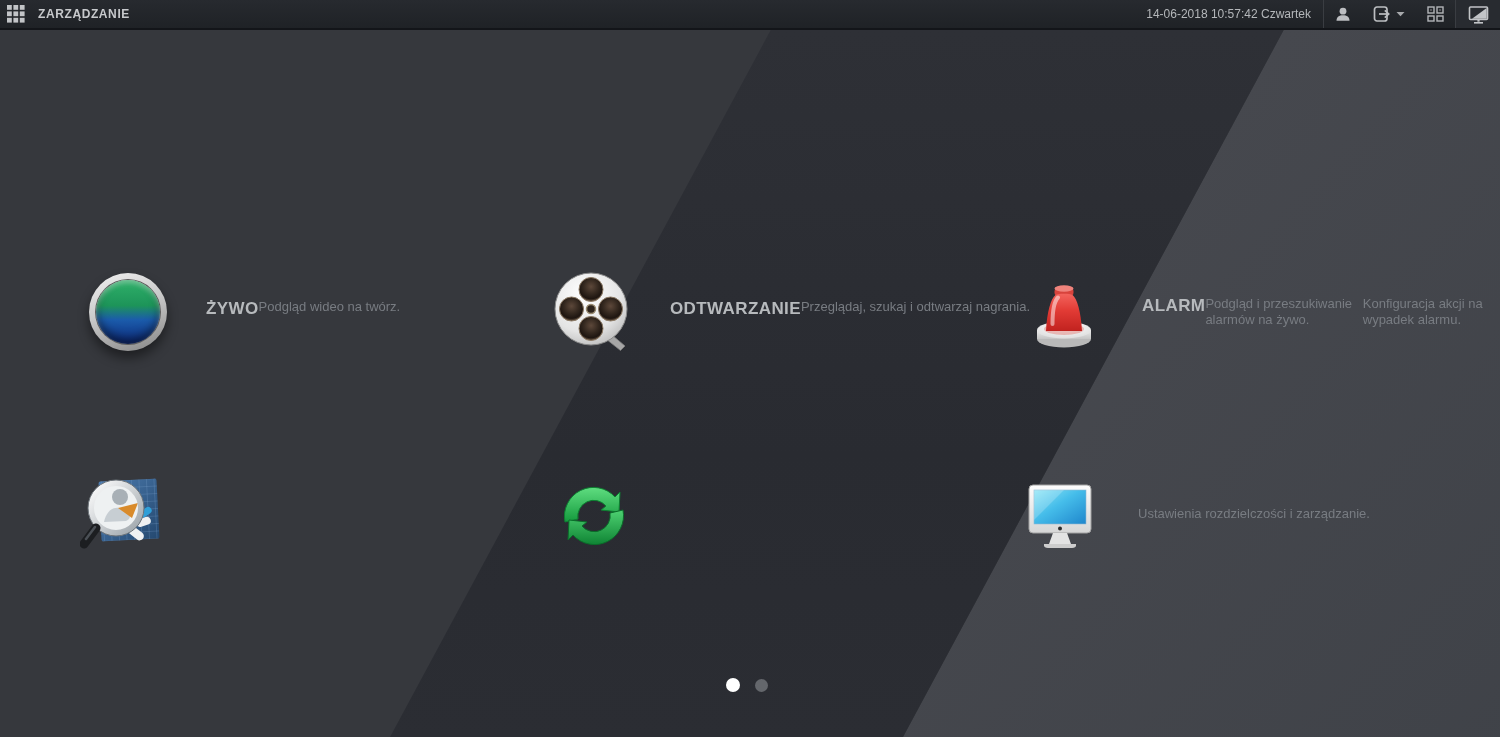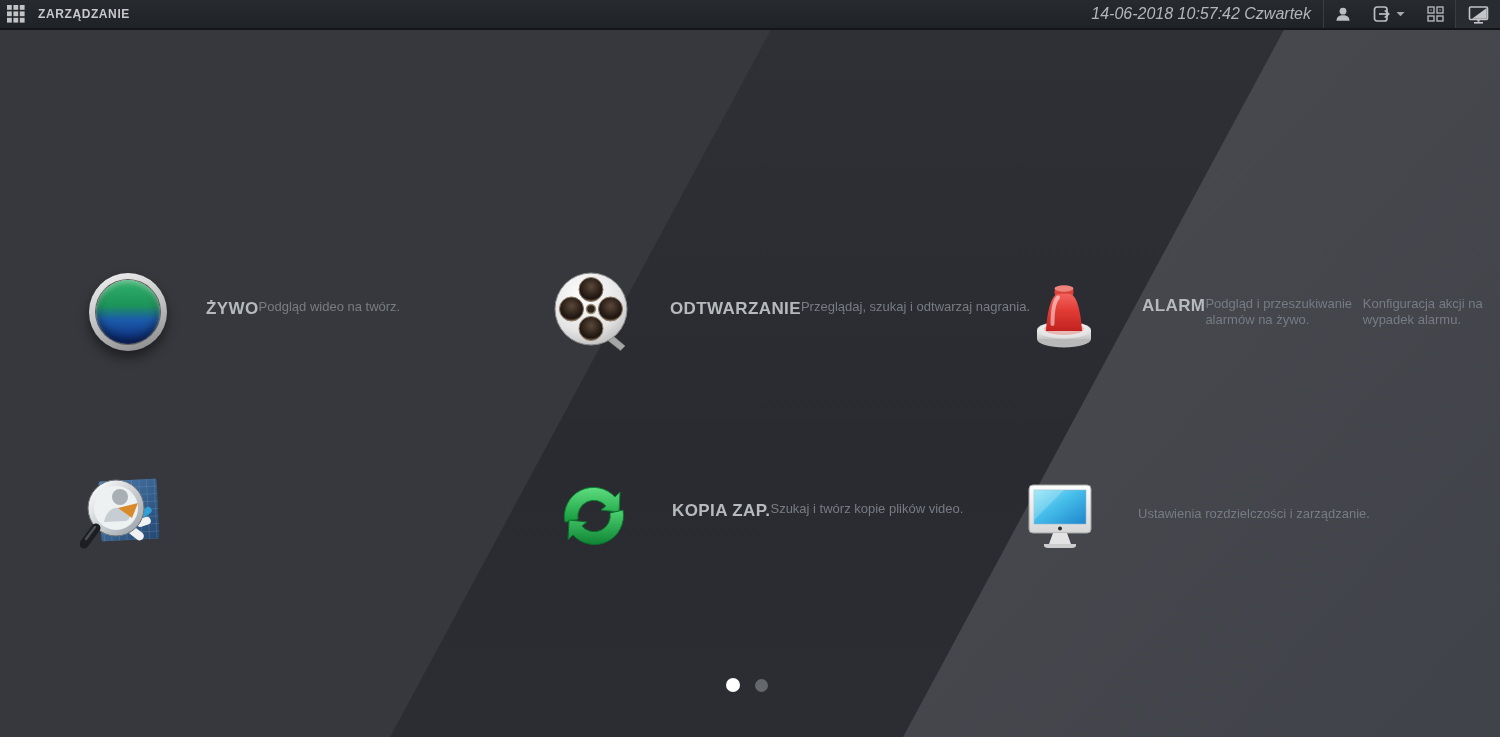--- a/index.html
+++ b/index.html
@@ -12,21 +12,21 @@
   
   .titlebar{
     position:relative;z-index:10;height:28px;
     background:linear-gradient(#272a2f,#1f2226);
     border-bottom:2px solid #131519;
     display:flex;align-items:center;
   }
   .tb-left{display:flex;align-items:center;gap:13px;padding-left:7px;}
   .tb-title{font-size:12px;font-weight:bold;color:#c7c9cc;letter-spacing:.6px;}
   .tb-right{margin-left:auto;display:flex;align-items:center;height:100%;}
-  .tb-date{font-size:16px;color:#b4b7ba;padding-right:12px;font-style:italic;}
+  .tb-date{font-size:12px;color:#b4b7ba;padding-right:12px;}
   .tb-sep{width:1px;height:100%;background:#3a3d42;}
   .tb-btn{height:100%;display:flex;align-items:center;padding:0 11px;cursor:pointer;}
   .tb-last{width:44px;justify-content:center;background:#282b30;padding:0;}
   .chev{margin-left:4px;}
   
   .desktop{position:relative;width:1500px;height:707px;overflow:hidden;background:#36383d;}
   .bg-right{
     position:absolute;top:0;bottom:0;left:903px;width:1100px;
     background:linear-gradient(110deg,#46484e 0%,#3f4248 70%);
     transform:skewX(-28.3deg);transform-origin:bottom left;
@@ -259,24 +259,20 @@
           </linearGradient>
           <linearGradient id="greenG2" x1="0" y1="1" x2="0" y2="0">
             <stop offset="0" stop-color="#4ed272"></stop>
               <stop offset="100%" stop-color="#0f8434"></stop>
           </linearGradient>
         </defs>
         <path d="M13,50 A29,29 0 0 1 63,25 L68,20 L67,40 L49,38 L54,34 A16,16 0 0 0 26,47 Z" fill="url(#greenG)" stroke="#0d8031" stroke-width="1" stroke-linejoin="round"></path>
         <path d="M13,50 A29,29 0 0 1 63,25 L68,20 L67,40 L49,38 L54,34 A16,16 0 0 0 26,47 Z" fill="url(#greenG2)" stroke="#0a6d2a" stroke-width="1" stroke-linejoin="round" transform="rotate(180 42 44)"></path>
       </svg>
     </div>
-    <div class="mi-text">
-      <div class="mi-title">KOPIA ZAP.</div>
-      <div class="mi-desc">Szukaj i twórz kopie plików video.</div>
-    </div>
   </div>
 
   <div class="menu-item item-wyswietlacz">
     <div class="mi-icon">
       <svg width="84" height="84" viewBox="0 0 84 84">
         <defs>
           <linearGradient id="monBodyG" x1="0" y1="0" x2="0" y2="1">
             <stop offset="0" stop-color="#fdfdfd"></stop>
               <stop offset="100%" stop-color="#d6d6d6"></stop>
           </linearGradient>

